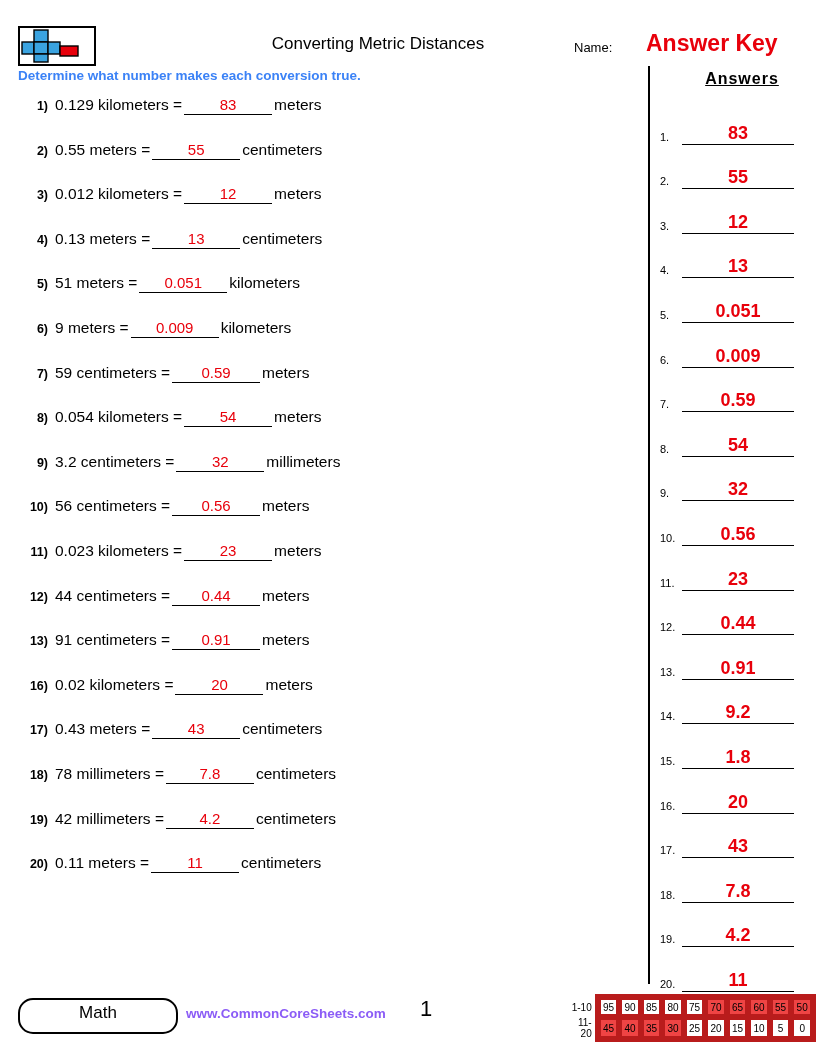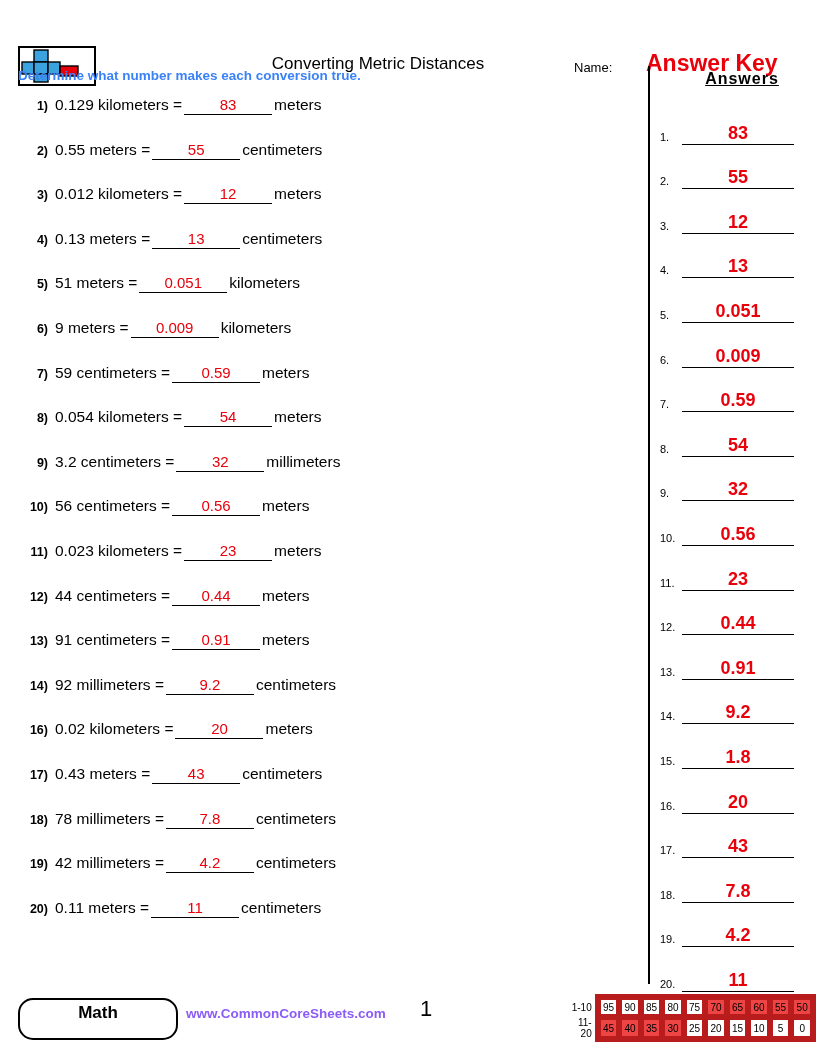--- a/index.html
+++ b/index.html
@@ -23,21 +23,20 @@
     box-sizing: border-box;
   }
 
   
   .header {
     position: absolute;
     left: 18px;
     top: 26px;
     width: 780px;
     height: 40px;
-    margin-top: 20px;
   }
   .logo {
     position: absolute;
     left: 0px;
     top: 0px;
     width: 78px;
     height: 40px;
     border: 2px solid #000;
     box-sizing: border-box;
     background: #fff;
@@ -169,26 +168,26 @@
     font-size: 18px;
     line-height: 22px;
   }
 
   
   .footer-math {
     position: absolute;
     left: 18px;
     top: 998px;
     width: 160px;
-    height: 42px;
+    height: 36px;
     border: 2px solid #000;
     border-radius: 15px;
     box-sizing: border-box;
     text-align: center;
-    font-weight: bold;
+    font-weight: normal;
     font-size: 17px;
     line-height: 26px;
   }
   .footer-url {
     position: absolute;
     left: 186px;
     top: 1006px;
     font-size: 13.5px;
     font-weight: bold;
     color: #8b5cf6;
@@ -291,23 +290,20 @@
       <span class="pnum">10)</span><span class="ptext">56 centimeters =</span><span class="blank">0.56</span><span class="punit">meters</span>
     </div>
     <div class="problem">
       <span class="pnum">11)</span><span class="ptext">0.023 kilometers =</span><span class="blank">23</span><span class="punit">meters</span>
     </div>
     <div class="problem">
       <span class="pnum">12)</span><span class="ptext">44 centimeters =</span><span class="blank">0.44</span><span class="punit">meters</span>
     </div>
     <div class="problem">
       <span class="pnum">13)</span><span class="ptext">91 centimeters =</span><span class="blank">0.91</span><span class="punit">meters</span>
-    </div>
-    <div class="problem">
-      <span class="pnum">14)</span><span class="ptext">92 millimeters =</span><span class="blank">9.2</span><span class="punit">centimeters</span>
     </div>
     <div class="problem">
       <span class="pnum">16)</span><span class="ptext">0.02 kilometers =</span><span class="blank">20</span><span class="punit">meters</span>
     </div>
     <div class="problem">
       <span class="pnum">17)</span><span class="ptext">0.43 meters =</span><span class="blank">43</span><span class="punit">centimeters</span>
     </div>
     <div class="problem">
       <span class="pnum">18)</span><span class="ptext">78 millimeters =</span><span class="blank">7.8</span><span class="punit">centimeters</span>
     </div>

